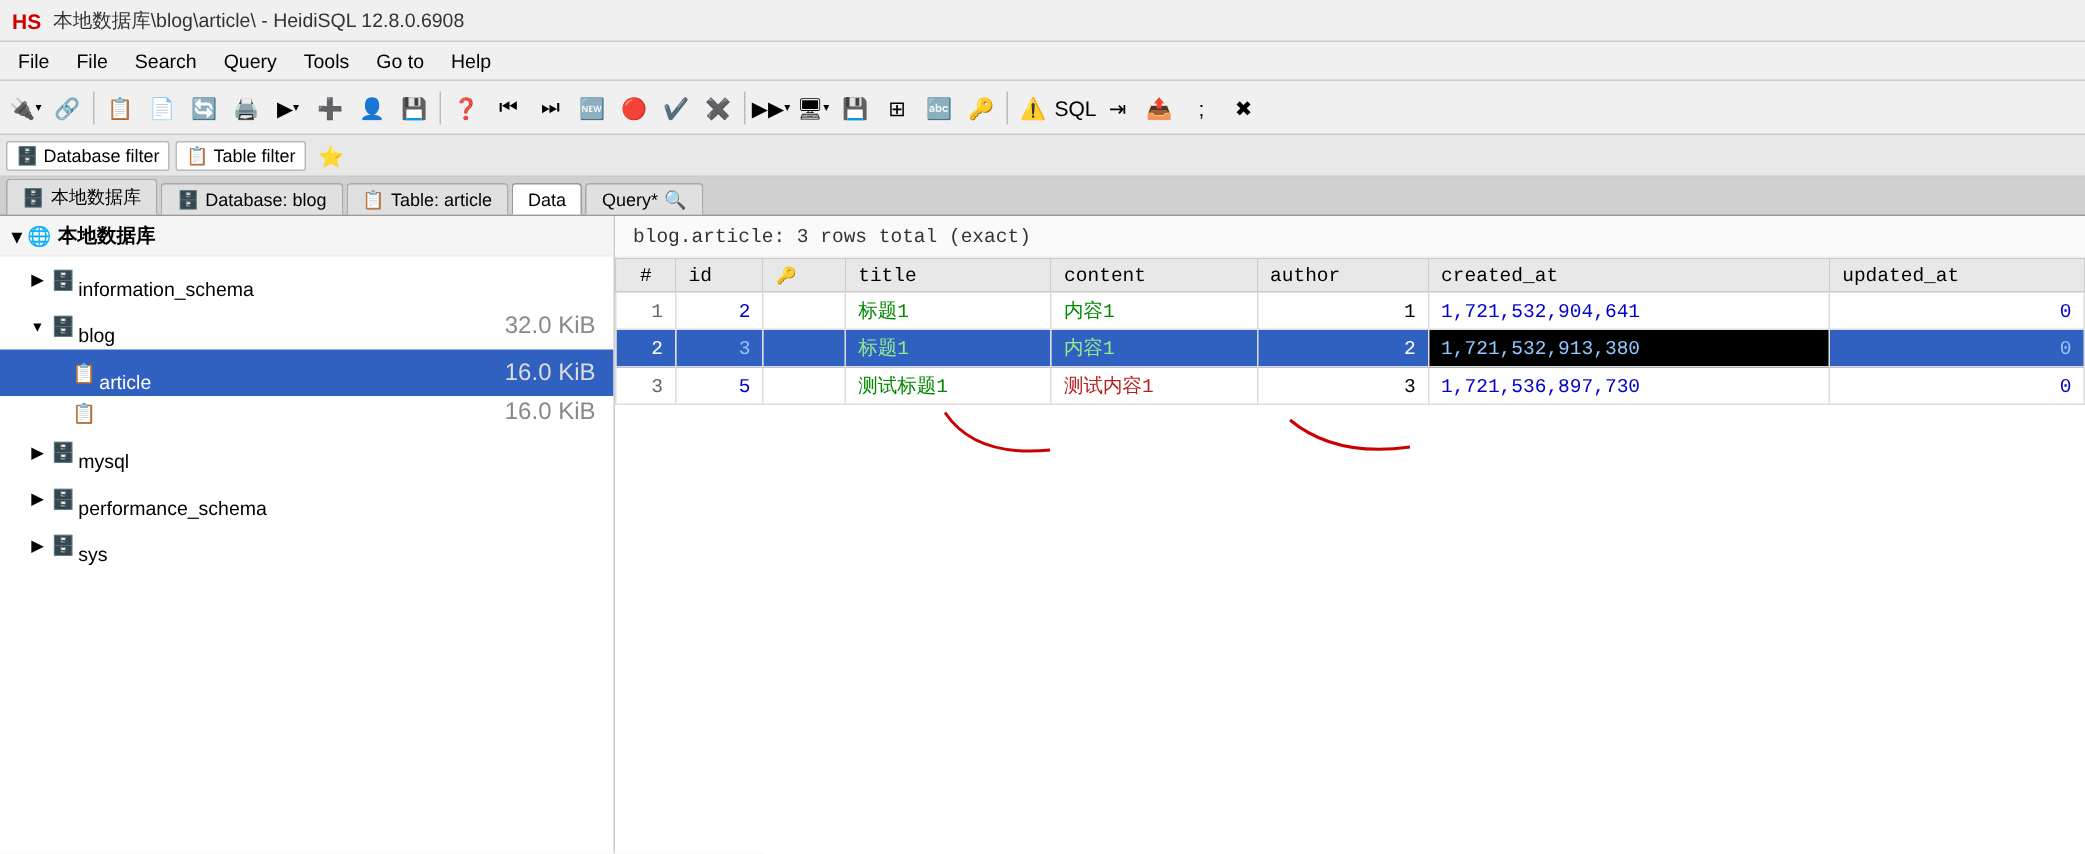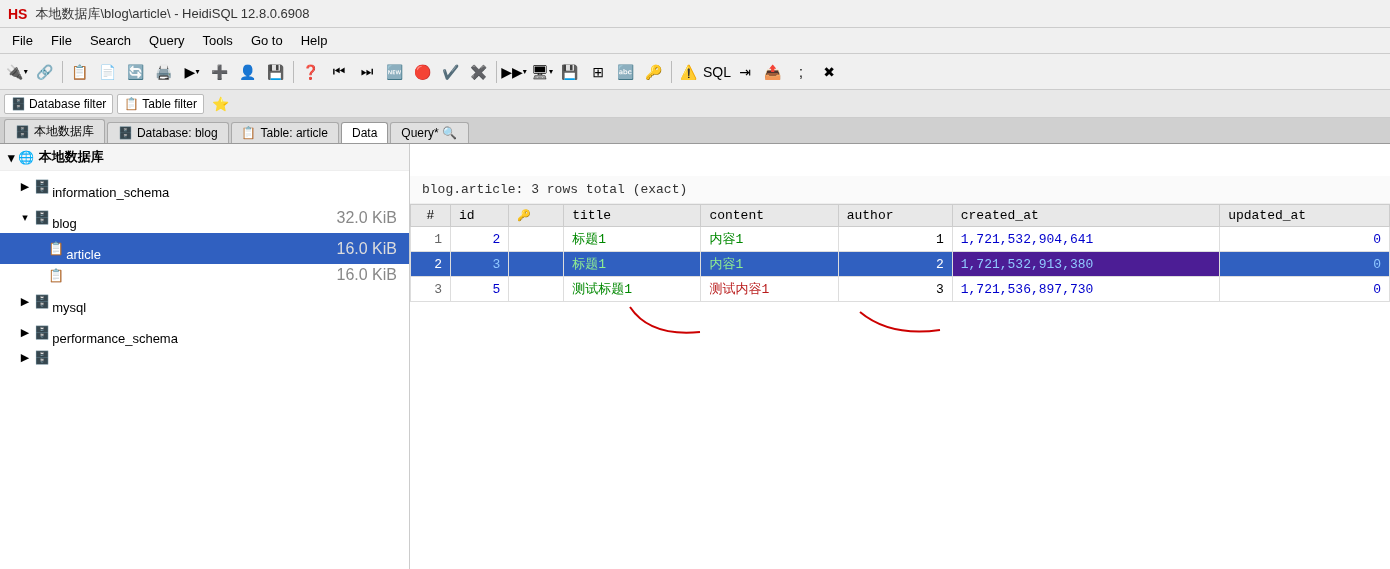--- a/index.html
+++ b/index.html
@@ -41,21 +41,21 @@
     .tree-item.selected .item-size { color: #ddd; }
     .tree-expand { width: 14px; text-align: center; font-size: 11px; }
     .tree-icon { font-size: 13px; }
     .item-label { flex: 1; margin-top: 12px; }
     .item-size { color: #888; font-size: 16px; margin-left: auto; padding-right: 8px; }
     .indent1 { padding-left: 18px; }
     .indent2 { padding-left: 32px; }
 
     
     .content-area { flex: 1; background: #fff; overflow: auto; }
-    .content-header { padding: 6px 12px; font-family: 'Courier New', monospace; font-size: 13px; color: #333; border-bottom: 1px solid #eee; background: #fafafa; margin-top: 32px; }
+    .content-header { padding: 6px 12px; font-family: 'Courier New', monospace; font-size: 13px; color: #333; border-bottom: 1px solid #eee; background: #fafafa; }
 
     
     .data-table { width: 100%; border-collapse: collapse; font-size: 13px; }
     .data-table th { background: #e8e8e8; border: 1px solid #ccc; padding: 3px 8px; text-align: left; font-weight: normal; font-family: 'Courier New', monospace; position: sticky; top: 0; }
     .data-table th.hash-col { width: 40px; text-align: center; }
     .data-table td { border: 1px solid #ddd; padding: 3px 8px; font-family: 'Courier New', monospace; }
     .data-table tr:nth-child(even) { background: #f5f8ff; }
     .data-table tr.selected-row td { background: #3060c0; color: #fff; }
     .data-table tr.selected-row td.green-text { color: #90ee90; }
     .data-table tr.selected-row td.blue-text { color: #90c8ff; }
@@ -199,20 +199,21 @@
     <div class="tree-item indent1">
       <span class="tree-expand">▶</span>
       <span class="tree-icon">🗄️</span>
       <span class="item-label">performance_schema</span>
       <span class="item-size"></span>
     </div>
 
     <div class="tree-item indent1">
       <span class="tree-expand">▶</span>
       <span class="tree-icon">🗄️</span>
+      <span class="item-label">sys</span>
       <span class="item-size"></span>
     </div>
   </div>
 
   <div class="content-area">
     <div class="content-header">blog.article: 3 rows total (exact)</div>
 
     <div style="position: relative;">
       <table class="data-table">
         <thead>
@@ -238,21 +239,21 @@
       <td class="blue-text" style="color:#0000cc;background:">1,721,532,904,641</td>
       <td class="right-align blue-text" style="color:#0000cc;background:">0</td>
     </tr>
             <tr class="selected-row">
       <td class="row-num">2</td>
       <td class="blue-text right-align" style="color:#90c8ff">3</td>
       <td></td>
       <td class="green-text" style="color:#90ee90;background:#3060c0">标题1</td>
       <td class="green-text" style="color:#90ee90;background:#3060c0">内容1</td>
       <td class="right-align" style="color:#fff;background:#3060c0">2</td>
-      <td class="blue-text" style="color:#90c8ff;background:#4c1d95">1,721,532,913,380</td>
+      <td class="blue-text" style="color:#90c8ff;background:#000000">1,721,532,913,380</td>
       <td class="right-align blue-text" style="color:#90c8ff;background:#3060c0">0</td>
     </tr>
             <tr>
       <td class="row-num">3</td>
       <td class="blue-text right-align" style="color:#0000cc">5</td>
       <td></td>
       <td class="green-text" style="color:#008800;background:">测试标题1</td>
       <td class="green-text" style="color:#b91c1c;background:">测试内容1</td>
       <td class="right-align" style="color:#000;background:">3</td>
       <td class="blue-text" style="color:#0000cc;background:">1,721,536,897,730</td>

